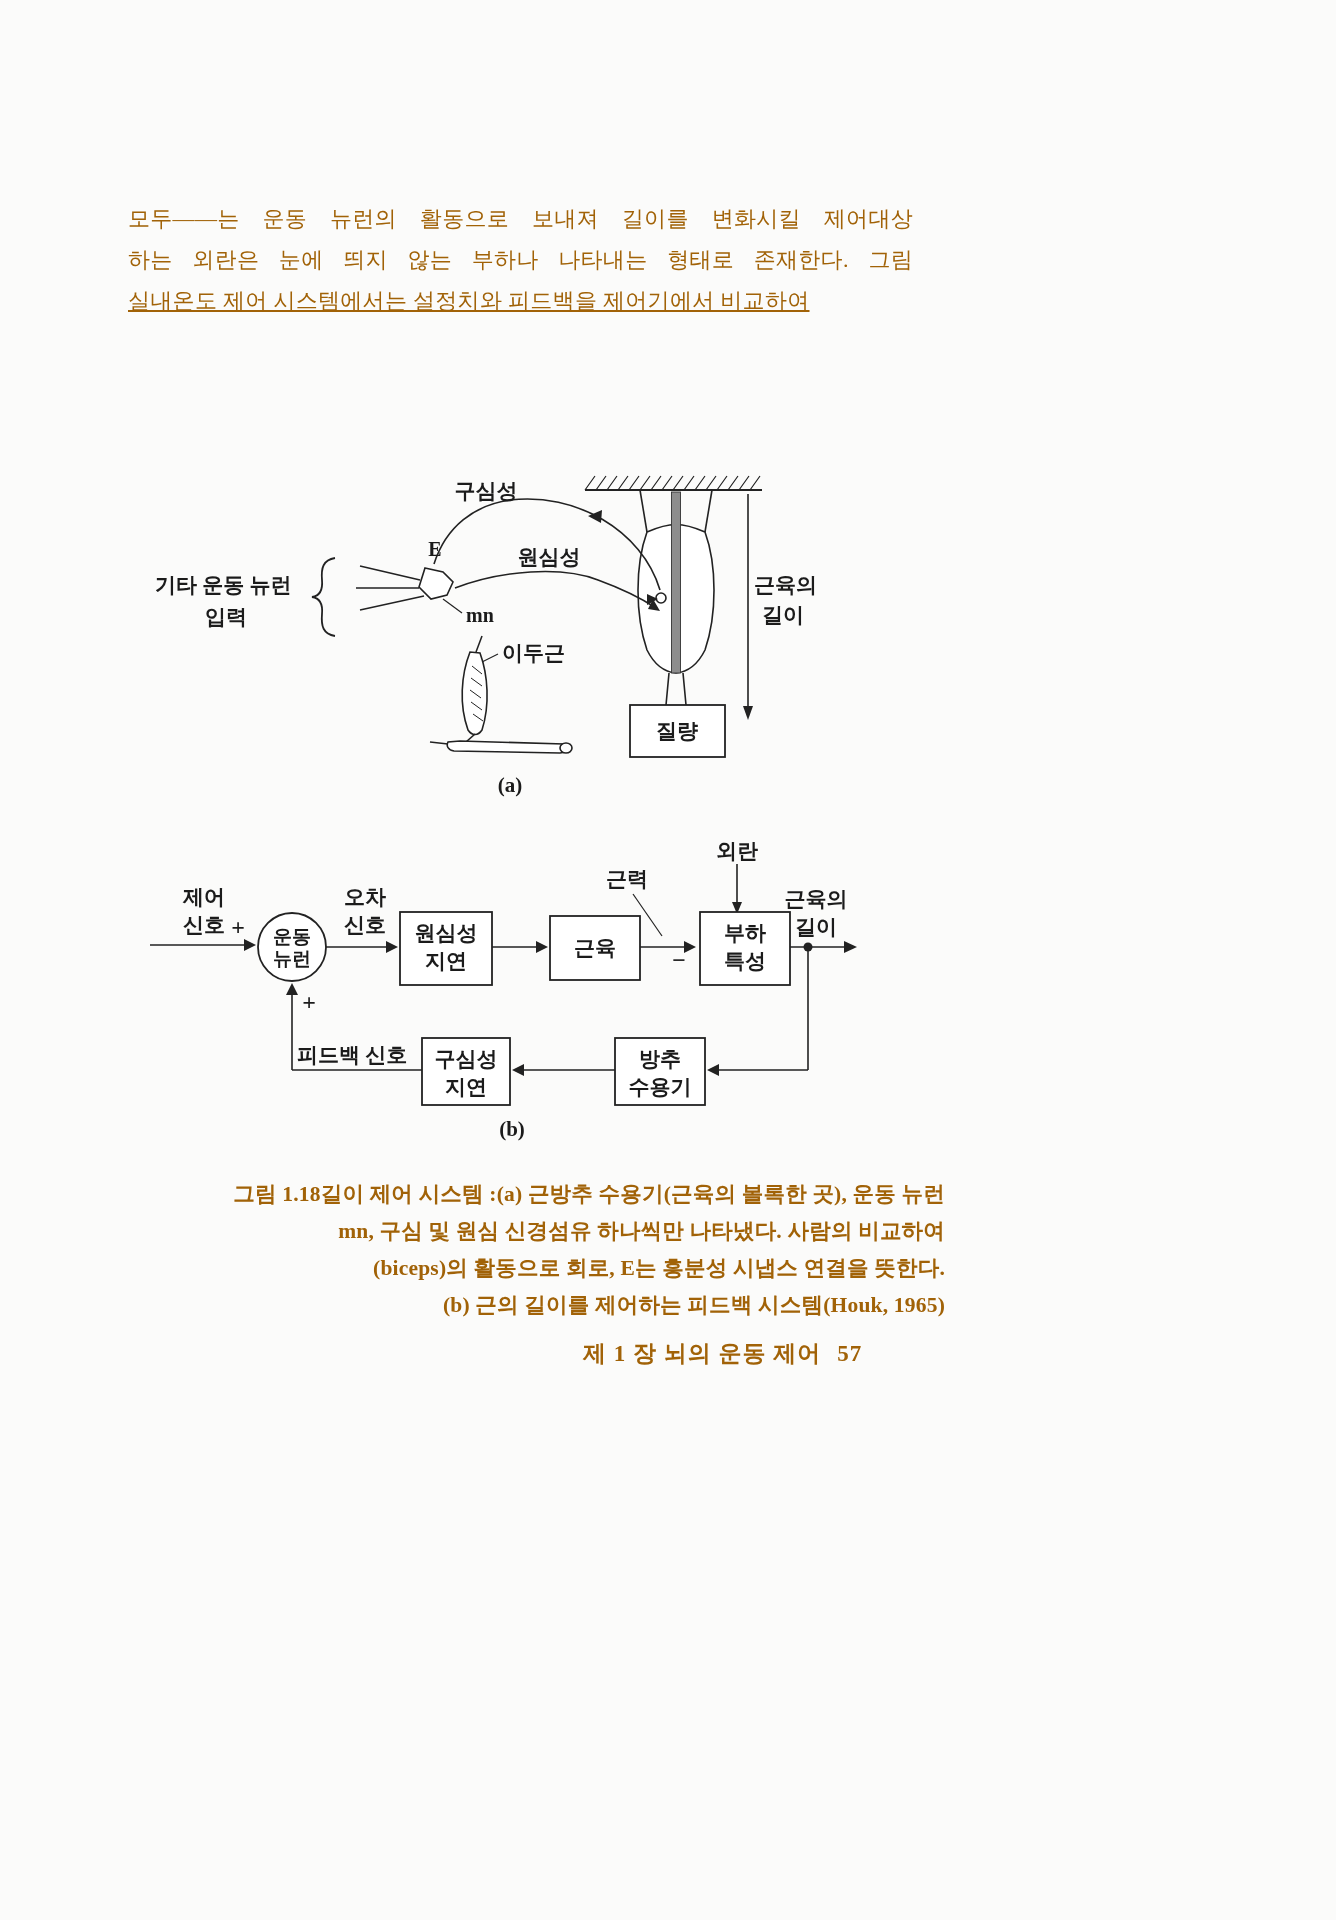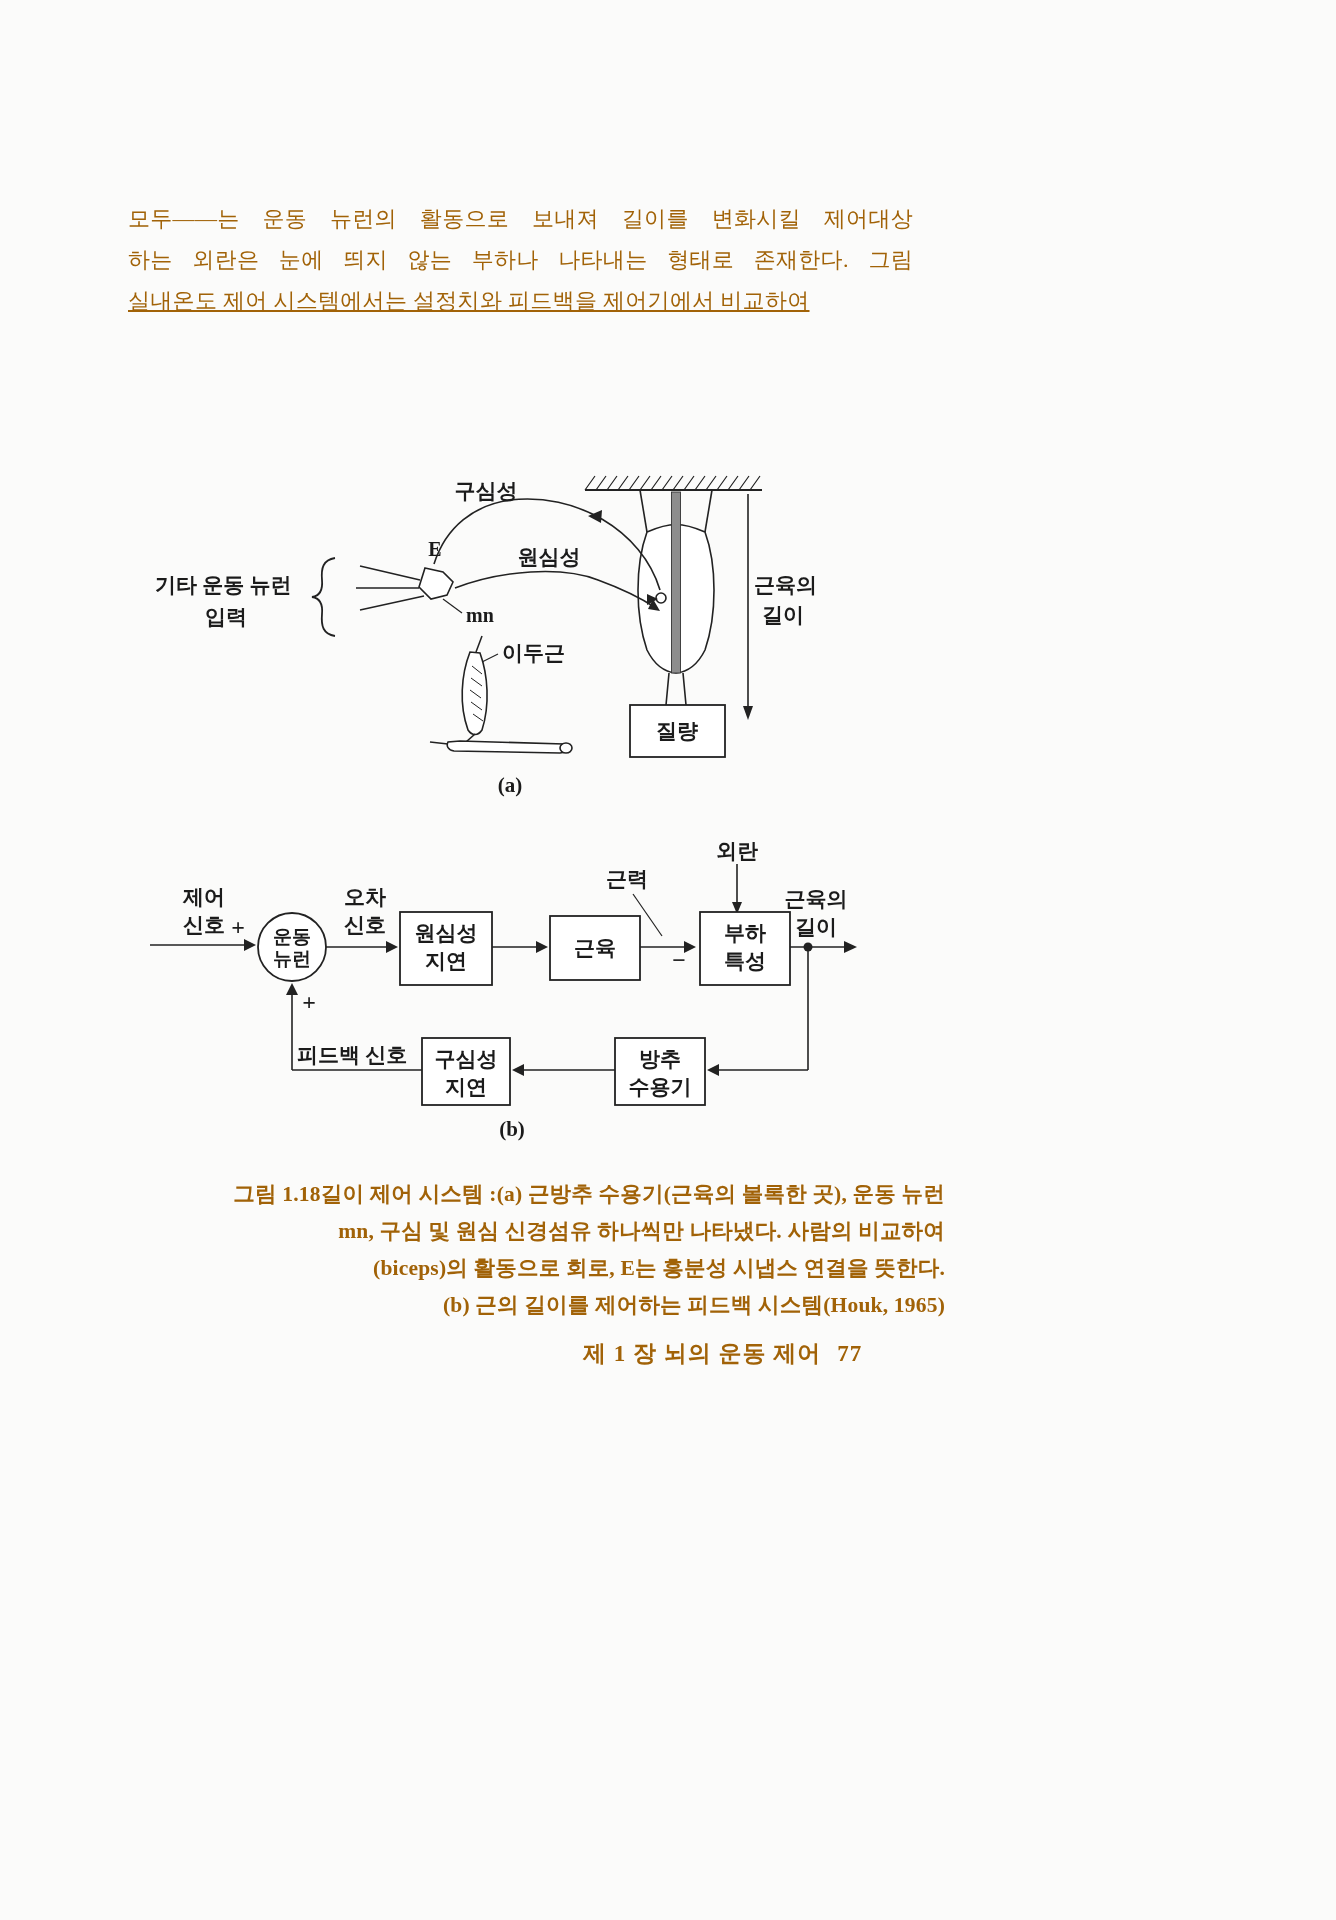--- a/index.html
+++ b/index.html
@@ -189,16 +189,16 @@
   <div class="caption">
     <div class="cap-row">
       <span class="cap-label">그림 1.18</span><span class="cap-line">길이 제어 시스템 :(a) 근방추 수용기(근육의 볼록한 곳), 운동 뉴런</span>
     </div>
     <div class="cap-line indent">mn, 구심 및 원심 신경섬유 하나씩만 나타냈다. 사람의 비교하여</div>
     <div class="cap-line indent">(biceps)의 활동으로 회로, E는 흥분성 시냅스 연결을 뜻한다.</div>
     <div class="cap-line indent">(b) 근의 길이를 제어하는 피드백 시스템(Houk, 1965)</div>
   </div>
 
   <div class="footer">
-    <span>제 1 장 뇌의 운동 제어</span><span class="pagenum">77</span>
+    <span>제 1 장 뇌의 운동 제어</span><span class="pagenum">57</span>
   </div>
 
 </div>
 
 </body></html>

